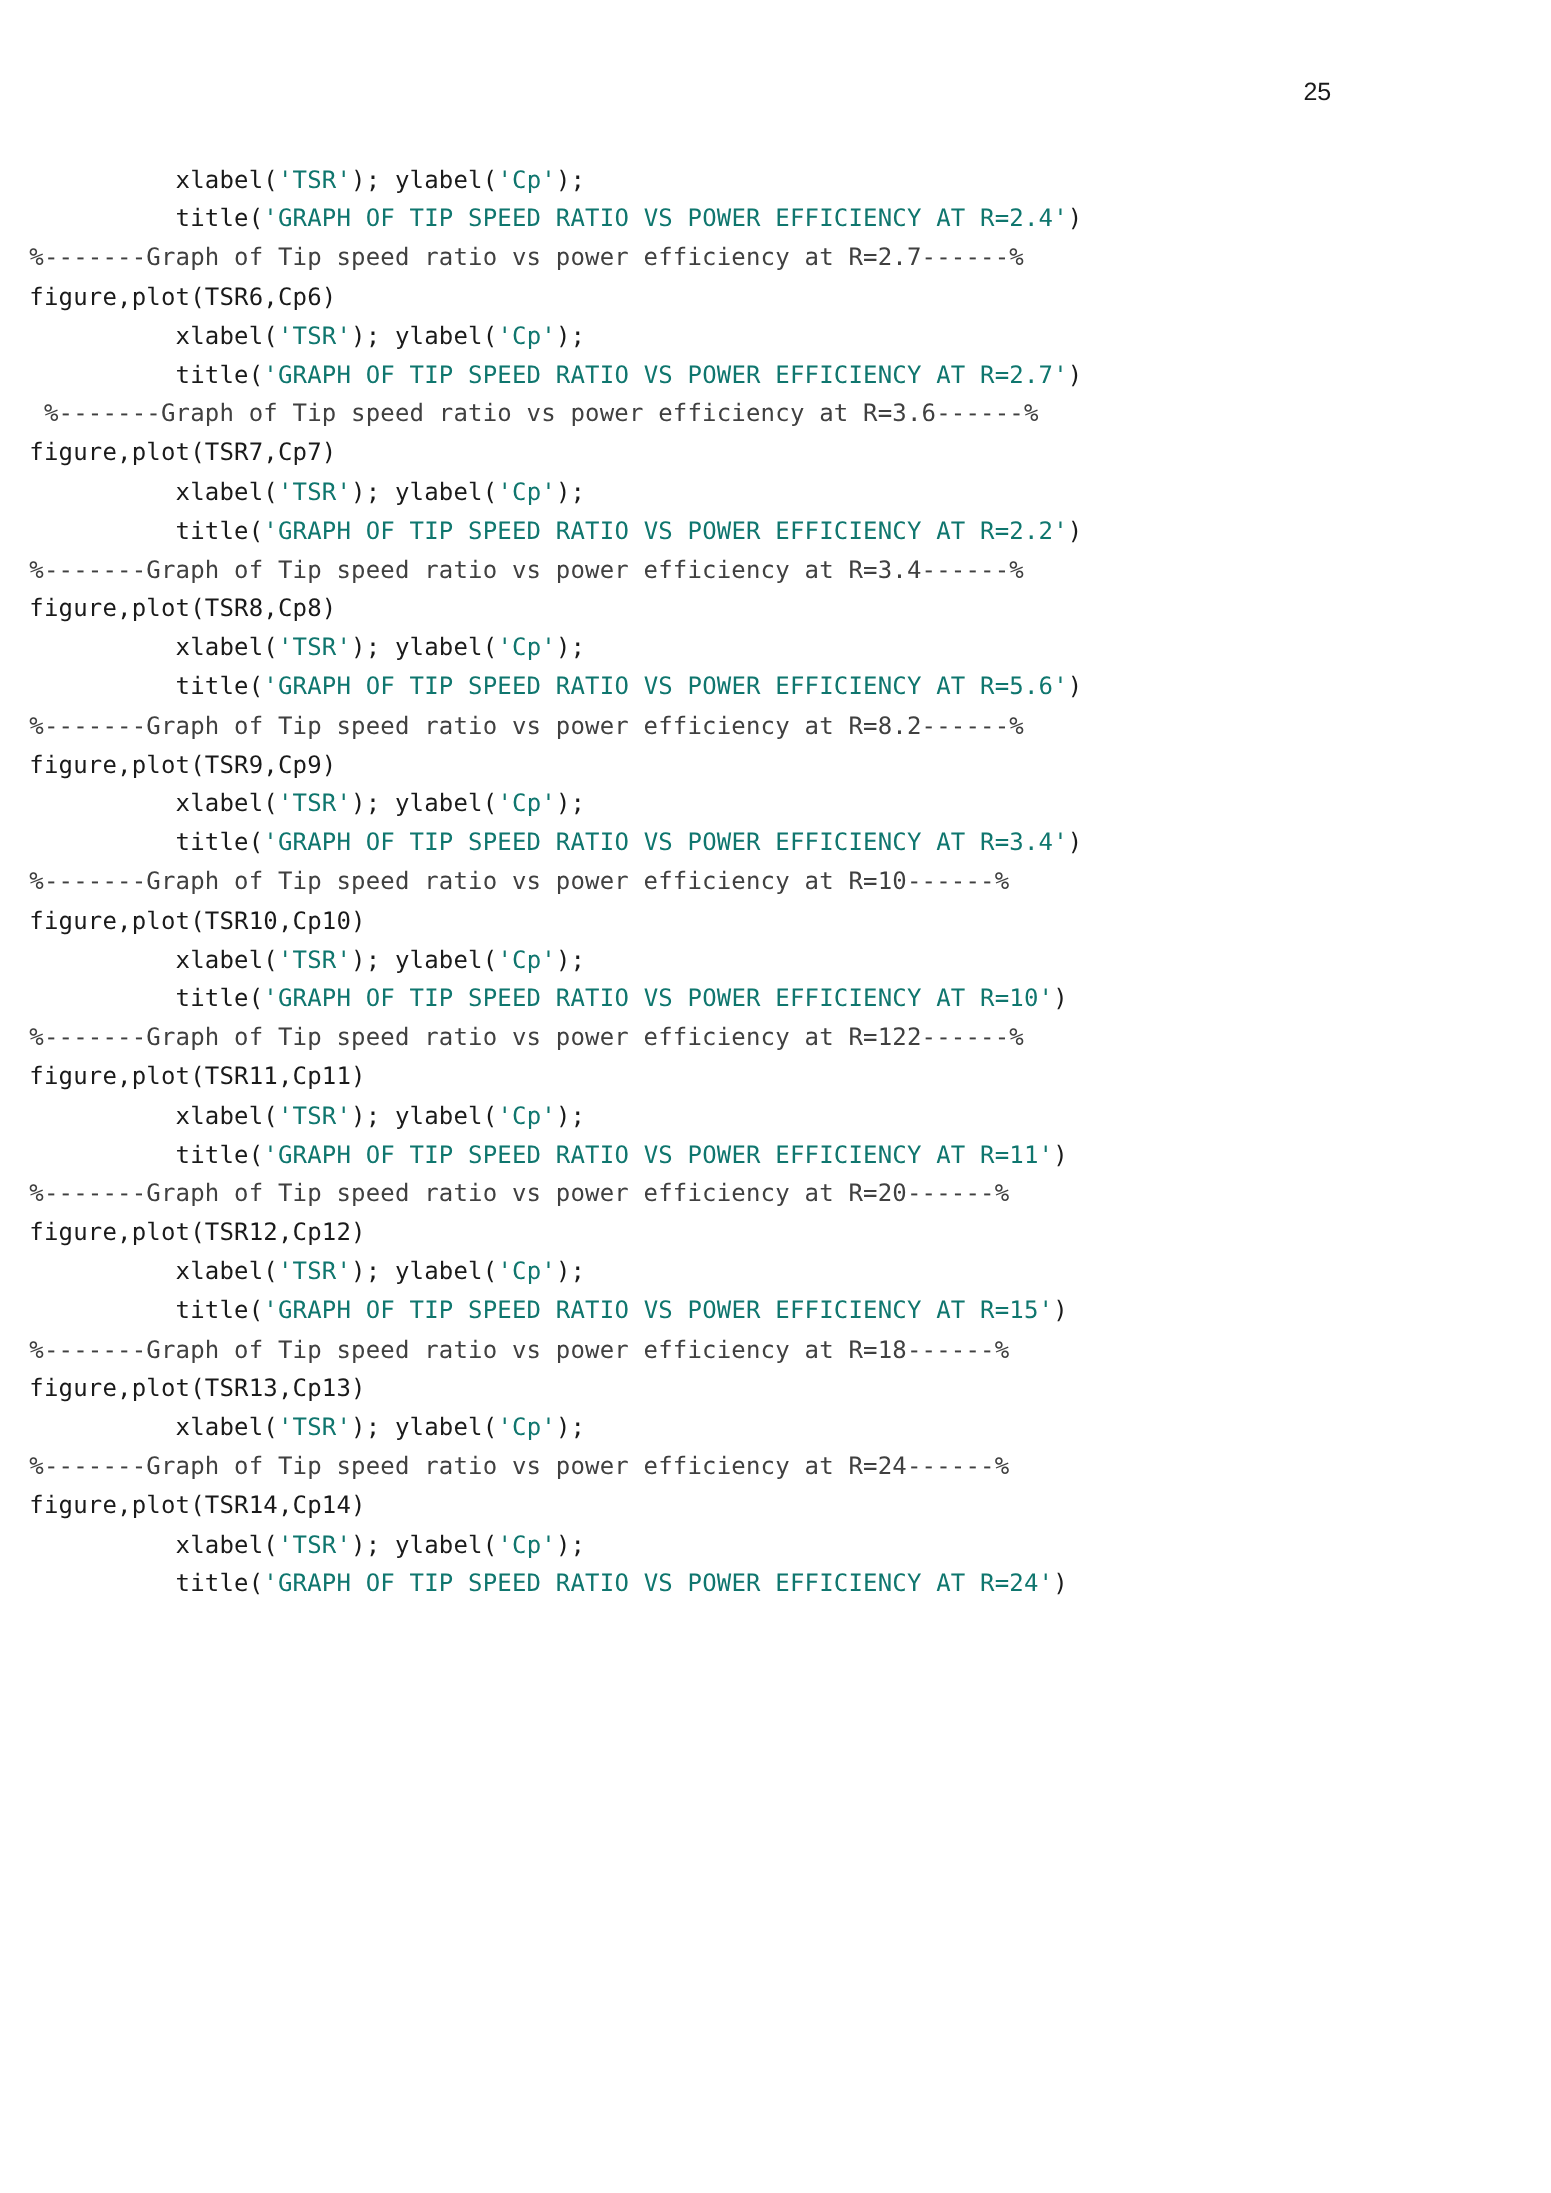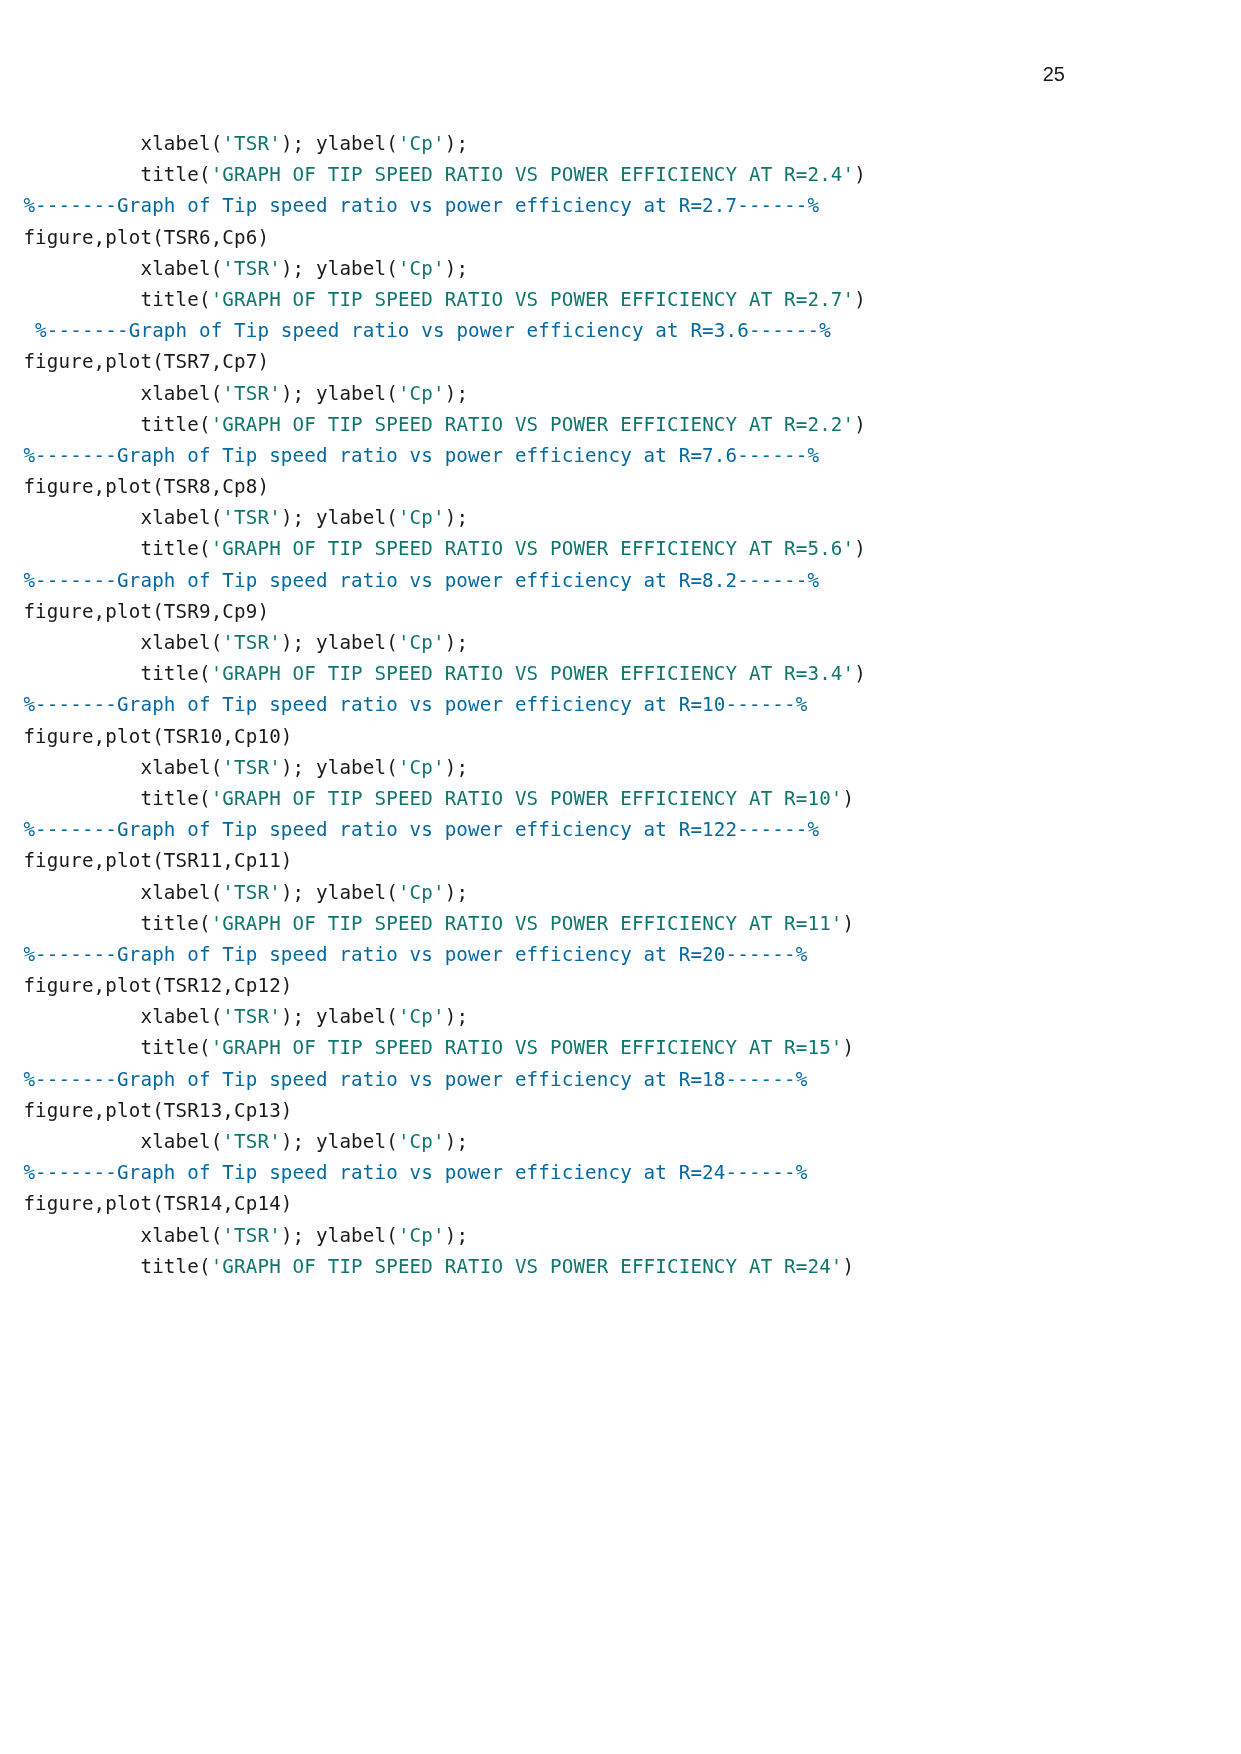--- a/index.html
+++ b/index.html
@@ -37,41 +37,41 @@
     font-family: "DejaVu Sans Mono", monospace;
     font-size: 19.2px;
     line-height: 31.2px;
     white-space: pre;
     color: #1a1a1a;
     letter-spacing: 0.15px;
     height: 31.2px;
   }
   .tok-plain  { color: #1a1a1a; }
   .tok-string { color: #0f766e; }
-  .tok-comment{ color: #0369a1; margin-top: 36px; }
+  .tok-comment{ color: #404040; margin-top: 36px; }
 </style>
 </head>
 <body>
 
 <div class="page">
 
   <div class="page-number">25</div>
 
   <div class="code-block" id="code-block">
       <div class="code-line"><span>            </span><span class="tok-plain">xlabel(</span><span class="tok-string">'TSR'</span><span class="tok-plain">); ylabel(</span><span class="tok-string">'Cp'</span><span class="tok-plain">);</span></div>
       <div class="code-line"><span>            </span><span class="tok-plain">title(</span><span class="tok-string">'GRAPH OF TIP SPEED RATIO VS POWER EFFICIENCY AT R=2.4'</span><span class="tok-plain">)</span></div>
       <div class="code-line"><span>  </span><span class="tok-comment">%-------Graph of Tip speed ratio vs power efficiency at R=2.7------%</span></div>
       <div class="code-line"><span>  </span><span class="tok-plain">figure,plot(TSR6,Cp6)</span></div>
       <div class="code-line"><span>            </span><span class="tok-plain">xlabel(</span><span class="tok-string">'TSR'</span><span class="tok-plain">); ylabel(</span><span class="tok-string">'Cp'</span><span class="tok-plain">);</span></div>
       <div class="code-line"><span>            </span><span class="tok-plain">title(</span><span class="tok-string">'GRAPH OF TIP SPEED RATIO VS POWER EFFICIENCY AT R=2.7'</span><span class="tok-plain">)</span></div>
       <div class="code-line"><span>   </span><span class="tok-comment">%-------Graph of Tip speed ratio vs power efficiency at R=3.6------%</span></div>
       <div class="code-line"><span>  </span><span class="tok-plain">figure,plot(TSR7,Cp7)</span></div>
       <div class="code-line"><span>            </span><span class="tok-plain">xlabel(</span><span class="tok-string">'TSR'</span><span class="tok-plain">); ylabel(</span><span class="tok-string">'Cp'</span><span class="tok-plain">);</span></div>
       <div class="code-line"><span>            </span><span class="tok-plain">title(</span><span class="tok-string">'GRAPH OF TIP SPEED RATIO VS POWER EFFICIENCY AT R=2.2'</span><span class="tok-plain">)</span></div>
-      <div class="code-line"><span>  </span><span class="tok-comment">%-------Graph of Tip speed ratio vs power efficiency at R=7.6------%</span></div>
+      <div class="code-line"><span>  </span><span class="tok-comment">%-------Graph of Tip speed ratio vs power efficiency at R=3.4------%</span></div>
       <div class="code-line"><span>  </span><span class="tok-plain">figure,plot(TSR8,Cp8)</span></div>
       <div class="code-line"><span>            </span><span class="tok-plain">xlabel(</span><span class="tok-string">'TSR'</span><span class="tok-plain">); ylabel(</span><span class="tok-string">'Cp'</span><span class="tok-plain">);</span></div>
       <div class="code-line"><span>            </span><span class="tok-plain">title(</span><span class="tok-string">'GRAPH OF TIP SPEED RATIO VS POWER EFFICIENCY AT R=5.6'</span><span class="tok-plain">)</span></div>
       <div class="code-line"><span>  </span><span class="tok-comment">%-------Graph of Tip speed ratio vs power efficiency at R=8.2------%</span></div>
       <div class="code-line"><span>  </span><span class="tok-plain">figure,plot(TSR9,Cp9)</span></div>
       <div class="code-line"><span>            </span><span class="tok-plain">xlabel(</span><span class="tok-string">'TSR'</span><span class="tok-plain">); ylabel(</span><span class="tok-string">'Cp'</span><span class="tok-plain">);</span></div>
       <div class="code-line"><span>            </span><span class="tok-plain">title(</span><span class="tok-string">'GRAPH OF TIP SPEED RATIO VS POWER EFFICIENCY AT R=3.4'</span><span class="tok-plain">)</span></div>
       <div class="code-line"><span>  </span><span class="tok-comment">%-------Graph of Tip speed ratio vs power efficiency at R=10------%</span></div>
       <div class="code-line"><span>  </span><span class="tok-plain">figure,plot(TSR10,Cp10)</span></div>
       <div class="code-line"><span>            </span><span class="tok-plain">xlabel(</span><span class="tok-string">'TSR'</span><span class="tok-plain">); ylabel(</span><span class="tok-string">'Cp'</span><span class="tok-plain">);</span></div>

